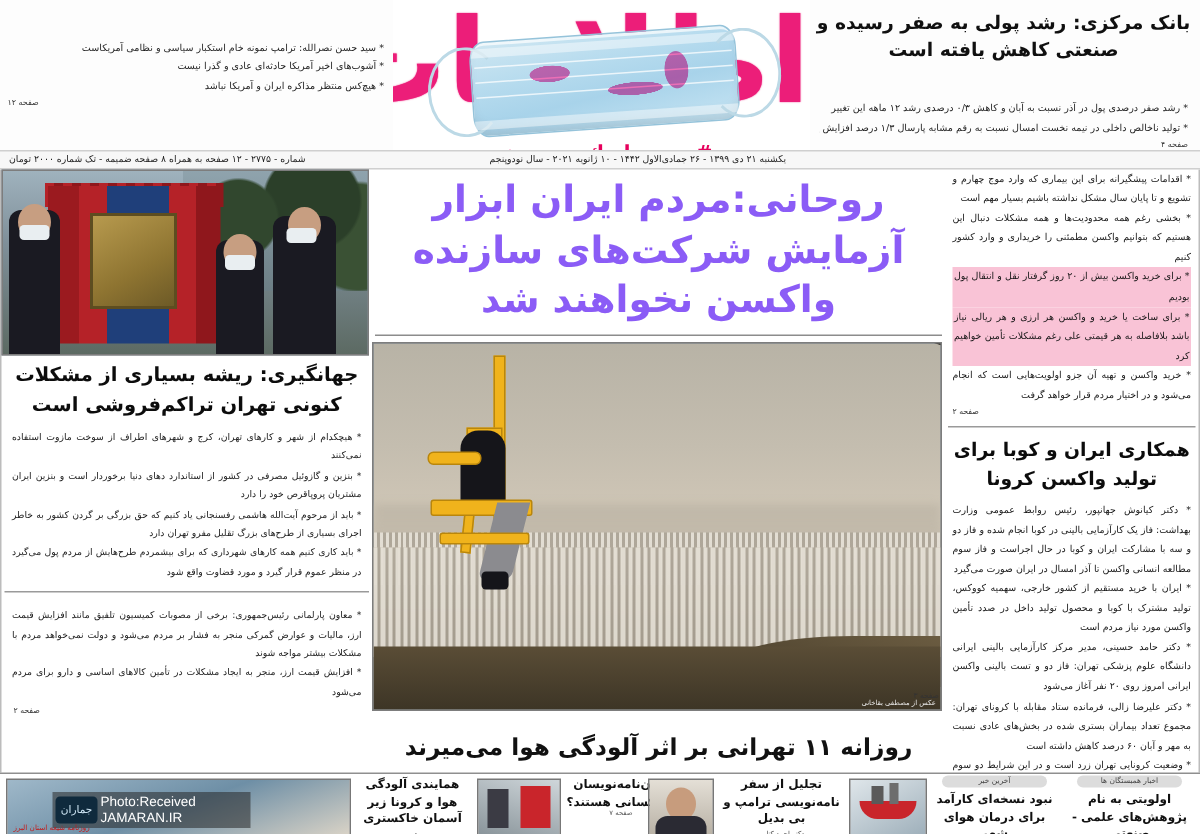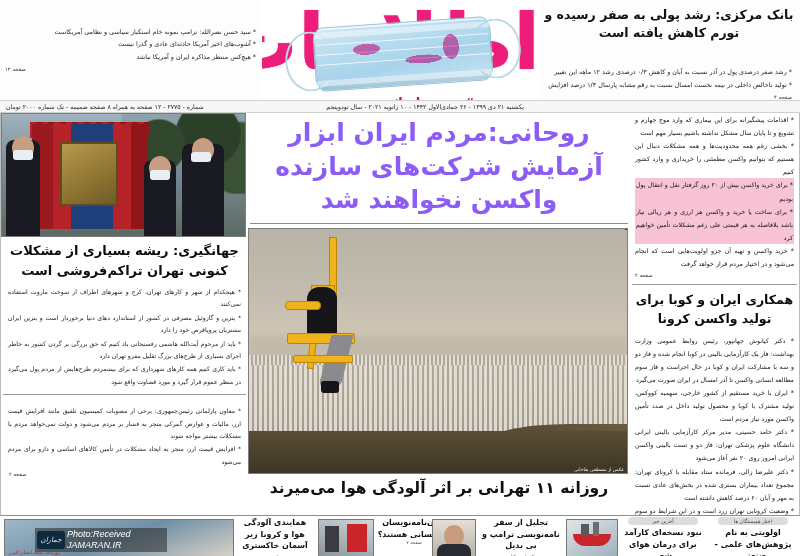--- a/index.html
+++ b/index.html
@@ -157,21 +157,21 @@
   #photo-main .chair-pole2{position:absolute;left:62px;top:58px;width:5px;height:80px;background:#f0b31c;border:1px solid #b9860c;transform:rotate(6deg);}
   #photo-main .chair-seat{position:absolute;left:38px;top:104px;width:66px;height:9px;background:#f0b31c;border:1px solid #b9860c;border-radius:2px;}
   #photo-main .chair-arm{position:absolute;left:36px;top:72px;width:34px;height:7px;background:#f0b31c;border:1px solid #b9860c;border-radius:4px;}
   #photo-main .chair-foot{position:absolute;left:44px;top:126px;width:58px;height:6px;background:#f0b31c;border:1px solid #b9860c;border-radius:2px;}
   #photo-main .chair-back{position:absolute;left:62px;top:56px;width:22px;height:52px;background:#f0b31c;border:1px solid #b9860c;}
   #photo-main .rider{position:absolute;left:58px;top:58px;width:30px;height:54px;background:#15151a;border-radius:12px 12px 4px 4px;}
   #photo-main .rider-leg{position:absolute;left:76px;top:106px;width:22px;height:52px;background:#8b8b8f;transform:skewX(-14deg);border-radius:0 0 6px 6px;}
   #photo-main .rider-shoe{position:absolute;left:72px;top:152px;width:18px;height:12px;background:#15151a;border-radius:3px;}
   #cap-main{
     width:378px;direction:rtl;text-align:center;font-weight:700;font-size:15.5px;
-    color:#111;padding-top:5px;font-family:"DejaVu Sans",sans-serif;
+    color:#111;padding-top:15px;font-family:"DejaVu Sans",sans-serif;
   }
   #cap-pageref{position:absolute;right:2px;bottom:2px;font-size:5px;color:#333;direction:rtl;}
 
   
   .rcol-bullets{
     direction:rtl;text-align:justify;color:#141414;
     font-size:6.3px;line-height:2.08;padding:0 3px;
   }
   .rcol-bullets div{margin-bottom:0px;}
   .hilite{background:#f9c3d6;padding:0 1px;}
@@ -243,21 +243,21 @@
         <div class="pleat" style="top:26px"></div>
         <div class="pleat" style="top:36px"></div>
         <div class="mask-band" style="top:4px"></div>
         <div class="mask-band" style="bottom:4px"></div>
       </div>
       <div id="mask-ink"></div>
       <div id="hashtag">#من _ ماسك _ می زنم</div>
     </div>
 
     <div id="mast-right" class="abs">
-      <div class="side-headline">بانک مرکزی: رشد پولی به صفر رسیده و تورم کاهش یافته است</div>
+      <div class="side-headline">بانک مرکزی: رشد پولی به صفر رسیده و صنعتی کاهش یافته است</div>
       <div class="side-bullets">
         <div>* رشد صفر درصدی پول در آذر نسبت به آبان و کاهش ۰/۳ درصدی رشد ۱۲ ماهه این تغییر</div>
         <div>* تولید ناخالص داخلی در نیمه نخست امسال نسبت به رقم مشابه پارسال ۱/۳ درصد افزایش یافت</div>
       </div>
       <div class="pageref">صفحه ۴</div>
     </div>
   </div>
 
   <div id="dateline" class="abs">
     <div class="dl" id="dl-right">یکشنبه ۲۱ دی ۱۳۹۹ - ۲۶ جمادی‌الاول ۱۴۴۲ - ۱۰ ژانویه ۲۰۲۱ - سال نودوپنجم</div>
@@ -351,21 +351,21 @@
           <div>* وضعیت کرونایی تهران زرد است و در این شرایط دو سوم کارکنان دستگاه‌ها باید در محل کار خود حضور داشته باشند اما مراسم آیینی مانند نماز جمعه کماکان تعطیل است</div>
         </div>
         <div class="minipage">صفحه ۳</div>
       </div>
     </div>
   </div>
 
   <div id="bottom" class="abs">
 
     <div class="bcell" style="left:4px;width:230px;">
-      <div class="bthumb art-a" style="left:0;width:228px;height:36px;font-style:italic;">
+      <div class="bthumb art-a" style="left:0;width:228px;height:36px;">
         <div id="watermark">
           <div id="wm-logo">جماران</div>
           <div class="wm-text">
             <div>Photo:Received</div>
             <div>JAMARAN.IR</div>
           </div>
         </div>
         <div class="redline">روزنامه شیعه استان البرز</div>
       </div>
     </div>

